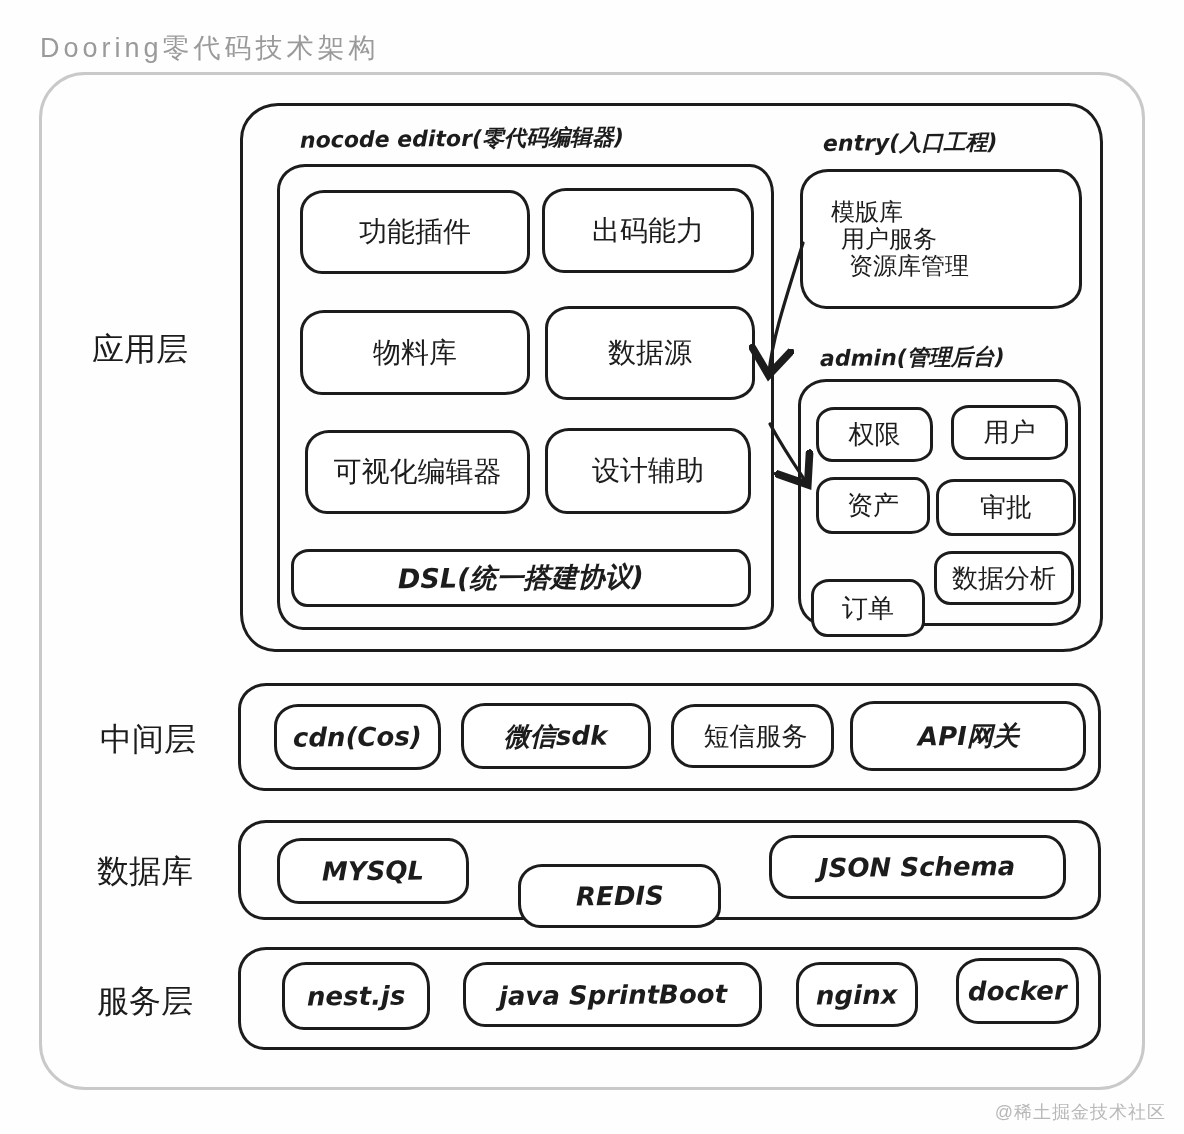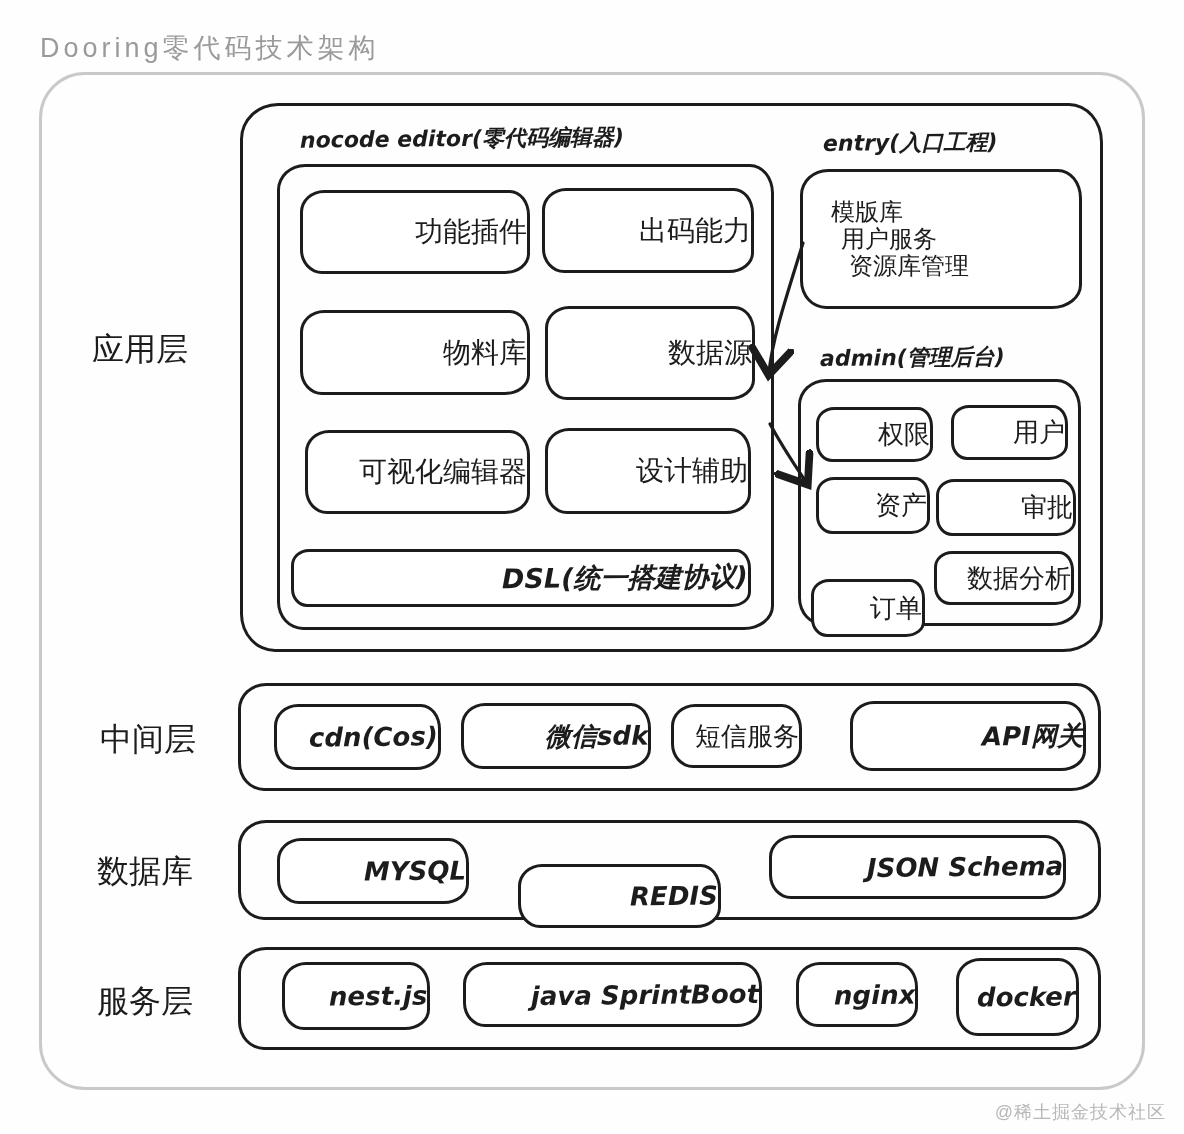--- a/index.html
+++ b/index.html
@@ -17,21 +17,21 @@
   .abs{position:absolute;}
   .page-title{
     font-size:27px;letter-spacing:4px;color:var(--title);font-weight:500;white-space:nowrap;
   }
   .outer-frame{
     border:3px solid var(--frame);
     border-radius:46px;
   }
   .sketch{
     border:3.5px solid var(--ink);
-    display:flex;align-items:center;justify-content:flex-end;
+    display:flex;align-items:center;justify-content:center;
     background:#fff;
   }
   .r-big{border-radius:38px 34px 40px 35px / 36px 39px 34px 38px;}
   .r-mid{border-radius:28px 24px 30px 26px / 26px 29px 24px 28px;}
   .r-node{border-radius:24px 20px 25px 22px / 22px 25px 20px 24px;}
   .r-small{border-radius:18px 15px 19px 16px / 16px 19px 15px 18px;}
   .node-text{font-size:28px;font-weight:500;white-space:nowrap;}
   .node-text-sm{font-size:26px;font-weight:500;white-space:nowrap;}
   .hand{
     font-family:"DejaVu Sans","Liberation Sans",sans-serif;
@@ -128,21 +128,21 @@
   <div class="abs section-label" style="left:100px;top:718px;">中间层</div>
 
   <div class="abs sketch r-mid" style="left:238px;top:683px;width:863px;height:108px;background:transparent;"></div>
 
   <div class="abs sketch r-node" style="left:274px;top:704px;width:167px;height:66px;">
     <span class="node-text-sm hand">cdn(Cos)</span>
   </div>
   <div class="abs sketch r-node" style="left:461px;top:703px;width:190px;height:66px;">
     <span class="node-text-sm hand">微信sdk</span>
   </div>
-  <div class="abs sketch r-node" style="left:671px;top:704px;width:131px;height:64px;padding-left:6px;">
+  <div class="abs sketch r-node" style="left:671px;top:704px;width:163px;height:64px;padding-left:6px;">
     <span class="node-text-sm">短信服务</span>
   </div>
   <div class="abs sketch r-node" style="left:850px;top:701px;width:236px;height:70px;">
     <span class="node-text-sm hand">API网关</span>
   </div>
 
   <div class="abs section-label" style="left:97px;top:850px;">数据库</div>
 
   <div class="abs sketch r-mid" style="left:238px;top:820px;width:863px;height:100px;background:transparent;"></div>
 
@@ -162,19 +162,19 @@
 
   <div class="abs sketch r-node" style="left:282px;top:962px;width:148px;height:68px;">
     <span class="node-text-sm hand">nest.js</span>
   </div>
   <div class="abs sketch r-node" style="left:463px;top:962px;width:299px;height:65px;">
     <span class="node-text-sm hand">java SprintBoot</span>
   </div>
   <div class="abs sketch r-node" style="left:796px;top:962px;width:122px;height:65px;">
     <span class="node-text-sm hand">nginx</span>
   </div>
-  <div class="abs sketch r-node" style="left:956px;top:958px;width:123px;height:78px;">
+  <div class="abs sketch r-node" style="left:956px;top:958px;width:123px;height:66px;">
     <span class="node-text-sm hand">docker</span>
   </div>
 
   <div class="abs watermark" style="right:18px;bottom:10px;">@稀土掘金技术社区</div>
 
 </div>
 
 </body></html>

